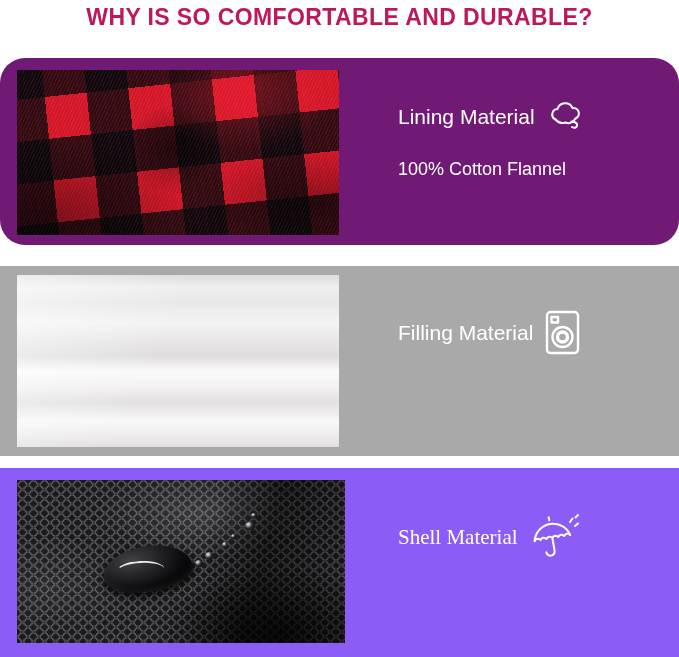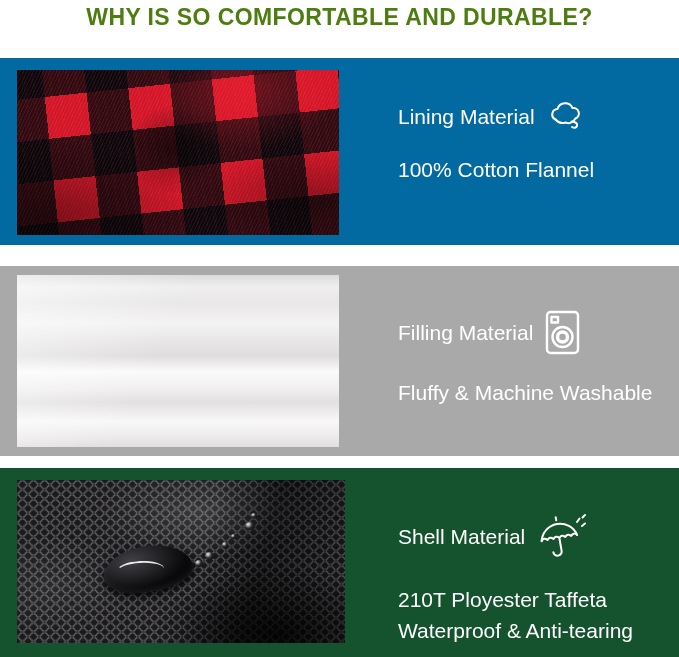--- a/index.html
+++ b/index.html
@@ -9,36 +9,36 @@
     font-family:"Liberation Sans", sans-serif;
     position:relative;
     overflow:hidden;
   }
   .page{position:absolute;inset:0;}
 
   
   .title{
     position:absolute;top:0;left:0;width:679px;height:34px;
     display:flex;align-items:center;justify-content:center;
-    font-size:23px;font-weight:bold;color:#4d7c0f;letter-spacing:.4px;
+    font-size:23px;font-weight:bold;color:#be185d;letter-spacing:.4px;
     white-space:nowrap;
   }
 
   
   .band{position:absolute;left:0;width:679px;}
   .band-1{top:58px;height:187px;}
   .band-2{top:266px;height:190px;}
   .band-3{top:468px;height:189px;}
 
   .photo{position:absolute;left:17px;overflow:hidden;}
 
   .text-block{position:absolute;left:398px;top:44px;color:#ffffff;}
   .heading-row{display:flex;align-items:center;font-size:21px;}
   .heading-row .icon{margin-left:12px;display:inline-flex;}
-  .body-lines{margin-top:22px;font-size:21px;line-height:31px;}
+  .body-lines{margin-top:22px;font-size:18px;line-height:31px;}
 
   
   .photo-plaid{
     top:12px;width:322px;height:165px;
     background-color:#d41527;
     background-image:
       radial-gradient(circle at 48% 48%, rgba(0,0,0,.38), rgba(0,0,0,0) 24%),
       radial-gradient(ellipse at 8% 92%, rgba(0,0,0,.45), rgba(0,0,0,0) 38%),
       radial-gradient(ellipse at 94% 80%, rgba(0,0,0,.35), rgba(0,0,0,0) 30%),
       radial-gradient(ellipse at 70% 12%, rgba(255,40,58,.30), rgba(0,0,0,0) 30%),
@@ -100,21 +100,21 @@
 
   .icon svg{display:block;}
 </style>
 </head>
 <body>
 
 <div class="page">
 
   <div class="title">WHY IS SO COMFORTABLE AND DURABLE?</div>
 
-  <section class="band band-1" style="background-color: #0369a1;">
+  <section class="band band-1" style="background-color: #701a75; border-radius: 25px;">
     <div class="photo photo-plaid" title="red-black-buffalo-plaid-flannel-fabric"></div>
     <div class="text-block">
       <div class="heading-row">
         <span>Lining Material</span>
         <span class="icon">
           <svg width="36" height="30" viewBox="0 0 36 30" fill="none" stroke="#ffffff" stroke-width="2" stroke-linecap="round" stroke-linejoin="round">
             <path d="M8.5 17.5 A5.5 5.5 0 0 1 10.5 7 A8 8 0 0 1 25.5 6 A5.5 5.5 0 0 1 28.5 16.5"></path>
             <path d="M8.5 17.5 Q13 22.5 18.5 20.5 Q24 23 28.5 16.5"></path>
             <path d="M24.5 19.5 Q31 20 30 24 Q28.5 27 25 25"></path>
           </svg>
@@ -134,26 +134,25 @@
         <span class="icon">
           <svg width="35" height="45" viewBox="0 0 35 45" fill="none" stroke="#ffffff" stroke-width="2.4" stroke-linecap="round" stroke-linejoin="round">
             <rect x="2" y="2" width="31" height="41" rx="3.5"></rect>
             <rect x="6.5" y="7" width="6.5" height="5.5"></rect>
             <circle cx="17.5" cy="27" r="10"></circle>
             <circle cx="17.5" cy="27" r="5" stroke-width="3.4"></circle>
           </svg>
         </span>
       </div>
       <div class="body-lines">
-        <div>Fluffy &amp; Machine Washable</div>
       </div>
     </div>
   </section>
 
-  <section class="band band-3" style="background-color: #14532d;">
+  <section class="band band-3" style="background-color: #8b5cf6; font-family: Liberation Serif, serif;">
     <div class="photo photo-hex" title="black-honeycomb-taffeta-with-water-droplet">
       <div class="droplet">
         <div class="droplet-shine"></div>
       </div>
       <div class="bead bead-1"></div>
       <div class="bead bead-2"></div>
       <div class="bead bead-3"></div>
       <div class="bead bead-4"></div>
       <div class="bead bead-5"></div>
       <div class="bead bead-6"></div>
@@ -168,20 +167,16 @@
               <path d="M4 26 a18.5 18.5 0 0 1 36 0"></path>
               <path d="M4 26 q3 -3.5 6 0 q3 -3.5 6 0 q3 -3.5 6 0 q3 -3.5 6 0 q3 -3.5 6 0 q3 -3.5 6 0"></path>
               <path d="M22 27 v12 a4.2 4.2 0 0 1 -8.4 0"></path>
             </g>
             <path d="M40 10 l2.5 -3.5"></path>
             <path d="M45 14 l3 -2.5"></path>
             <path d="M45.5 5.5 l2.5 -2.5"></path>
           </svg>
         </span>
       </div>
-      <div class="body-lines">
-        <div>210T Ployester Taffeta</div>
-        <div>Waterproof &amp; Anti-tearing</div>
-      </div>
     </div>
   </section>
 
 </div>
 
 </body></html>

